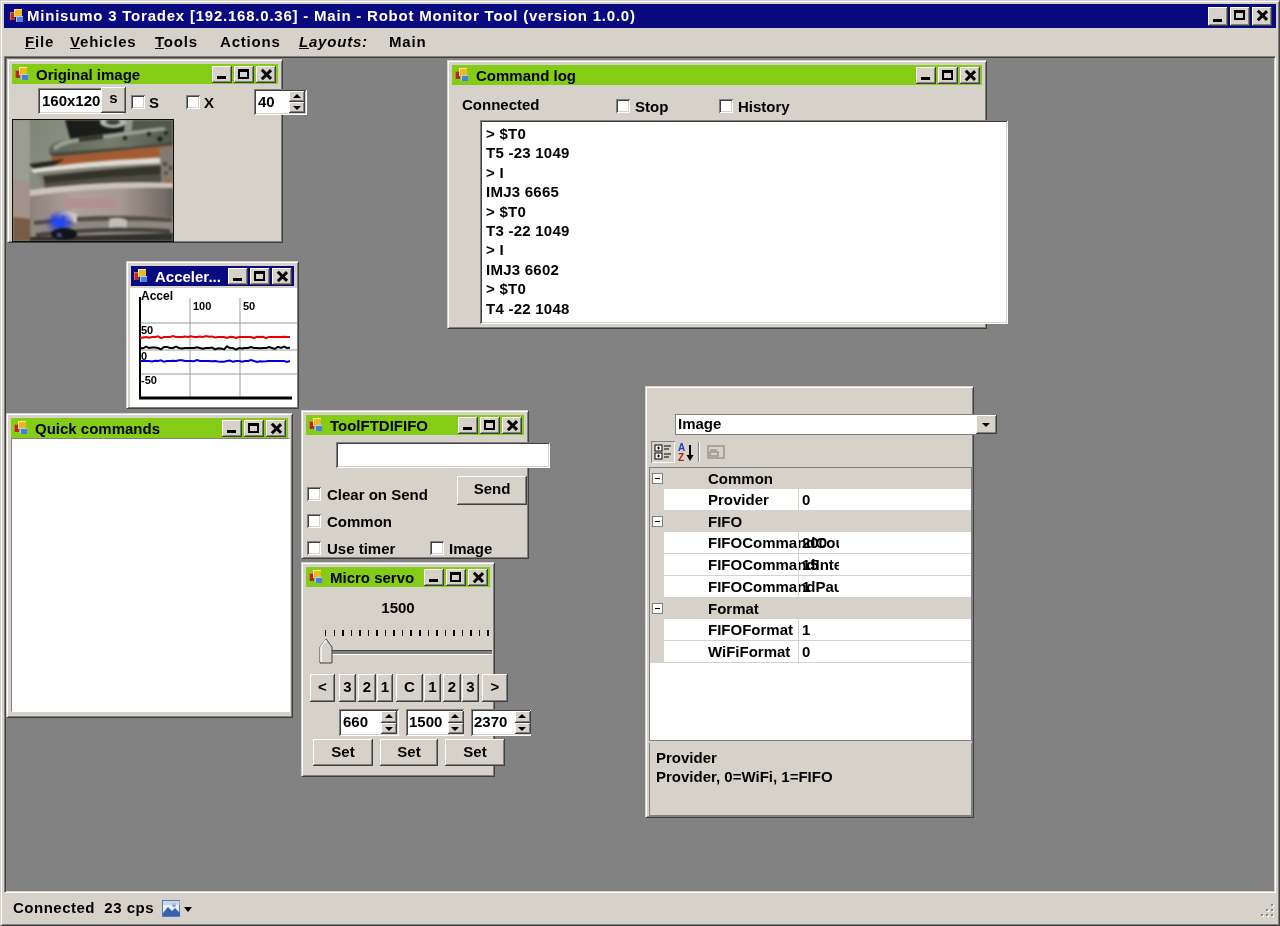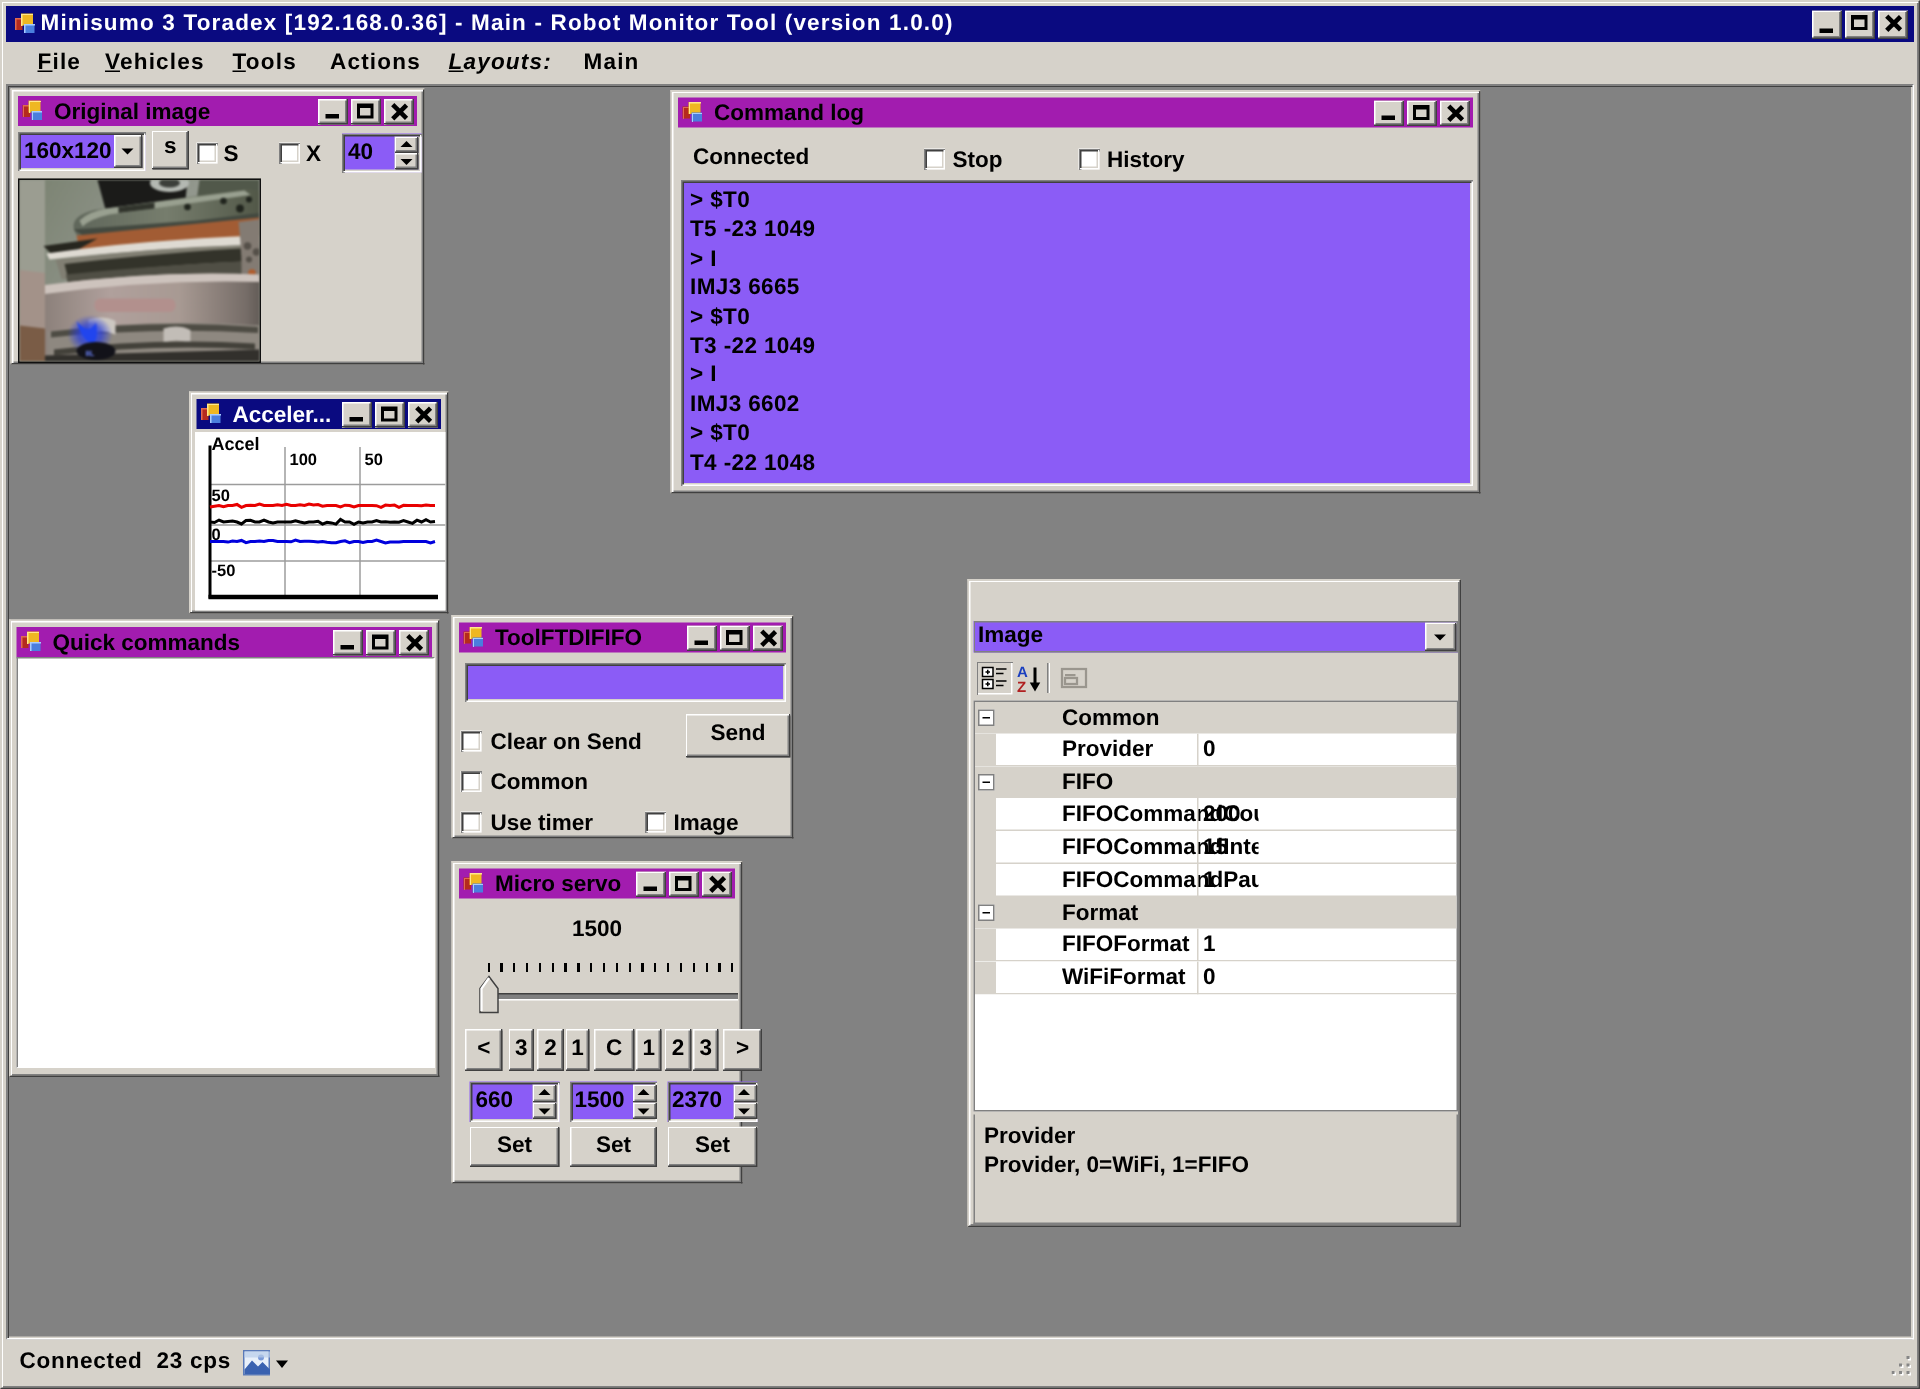--- a/index.html
+++ b/index.html
@@ -35,21 +35,21 @@
   background:#d6d2ca;
 }
 
 .win {
   position:absolute; background:#d6d2ca;
   border:1px solid; border-color:#d6d2ca #404040 #404040 #d6d2ca;
   box-shadow: inset 1px 1px 0 #fff, inset -1px -1px 0 #808080;
 }
 .cap {
   position:absolute; left:4px; right:4px; top:4px; height:20px;
-  background:#a21caf; overflow:hidden;
+  background:#84cc16; overflow:hidden;
 }
 .cap.active { background:#0a0a80; color:#fff; }
 .cap .ctext { position:absolute; left:24px; top:2px; font-size:15px; white-space:nowrap; }
 .capbtn {
   position:absolute; top:2px; width:20px; height:17px; background:#d6d2ca;
   box-shadow: inset -1px -1px 0 #404040, inset 1px 1px 0 #fff, inset -2px -2px 0 #808080, inset 2px 2px 0 #d6d2ca;
 }
 .b3 { right:2px; } .b2 { right:24px; } .b1 { right:46px; }
 .glyphmin { position:absolute; left:5px; bottom:4px; width:9px; height:3px; background:#000; }
 .glyphmax { position:absolute; left:4px; top:3px; width:11px; height:10px; border:2px solid #000; border-top-width:3px; }
@@ -70,22 +70,23 @@
 .pgexp::before { content:""; position:absolute; left:2px; top:4px; width:5px; height:1px; background:#000; }
 .pgind { position:absolute; left:0; top:0; width:14px; height:22px; background:#d6d2ca; }
 .pgsep { position:absolute; left:148px; top:0; width:1px; height:22px; background:#d6d2ca; }
 .pgline { position:absolute; left:14px; right:0; bottom:0; height:1px; background:#d6d2ca; }
 
 .btn {
   position:absolute; background:#d6d2ca; text-align:center;
   box-shadow: inset -1px -1px 0 #404040, inset 1px 1px 0 #fff, inset -2px -2px 0 #808080, inset 2px 2px 0 #d6d2ca;
 }
 .field {
-  position:absolute; background:#8b5cf6;
+  position:absolute; background:#ffffff;
   box-shadow: inset 1px 1px 0 #808080, inset -1px -1px 0 #fff, inset 2px 2px 0 #404040, inset -2px -2px 0 #d6d2ca;
+  margin-left: 26px;
 }
 .cb {
   position:absolute; width:14px; height:14px; background:#fff;
   box-shadow: inset 1px 1px 0 #808080, inset -1px -1px 0 #fff, inset 2px 2px 0 #404040, inset -2px -2px 0 #d6d2ca;
 }
 .lbl { position:absolute; white-space:nowrap; }
 .spin { position:absolute; }
 .spin .up, .spin .dn {
   position:absolute; left:0; width:16px; height:50%; background:#d6d2ca;
   box-shadow: inset -1px -1px 0 #404040, inset 1px 1px 0 #fff, inset -2px -2px 0 #808080, inset 2px 2px 0 #d6d2ca;
@@ -355,21 +356,21 @@
   <div class="lbl" style="left:25px;top:75px;">Clear on Send</div>
   <div class="btn" style="left:155px;top:65px;width:70px;height:29px;"><span style="position:relative;top:4px;">Send</span></div>
   <div class="cb" style="left:5px;top:103px;"></div>
   <div class="lbl" style="left:25px;top:102px;">Common</div>
   <div class="cb" style="left:5px;top:130px;"></div>
   <div class="lbl" style="left:25px;top:129px;">Use timer</div>
   <div class="cb" style="left:128px;top:130px;"></div>
   <div class="lbl" style="left:147px;top:129px;">Image</div>
 </div>
 
-<div class="win" style="left:301px;top:574px;width:194px;height:215px;">
+<div class="win" style="left:301px;top:562px;width:194px;height:215px;">
   <div class="cap">
     <div class="fico" style="left:3px;top:2px;">
         <i class="r"></i>
         <i class="y"></i>
         <i class="b"></i>
       </div>
     <div class="ctext">Micro servo</div>
     <div class="capbtn b1">
         <div class="glyphmin"></div>
       </div>

